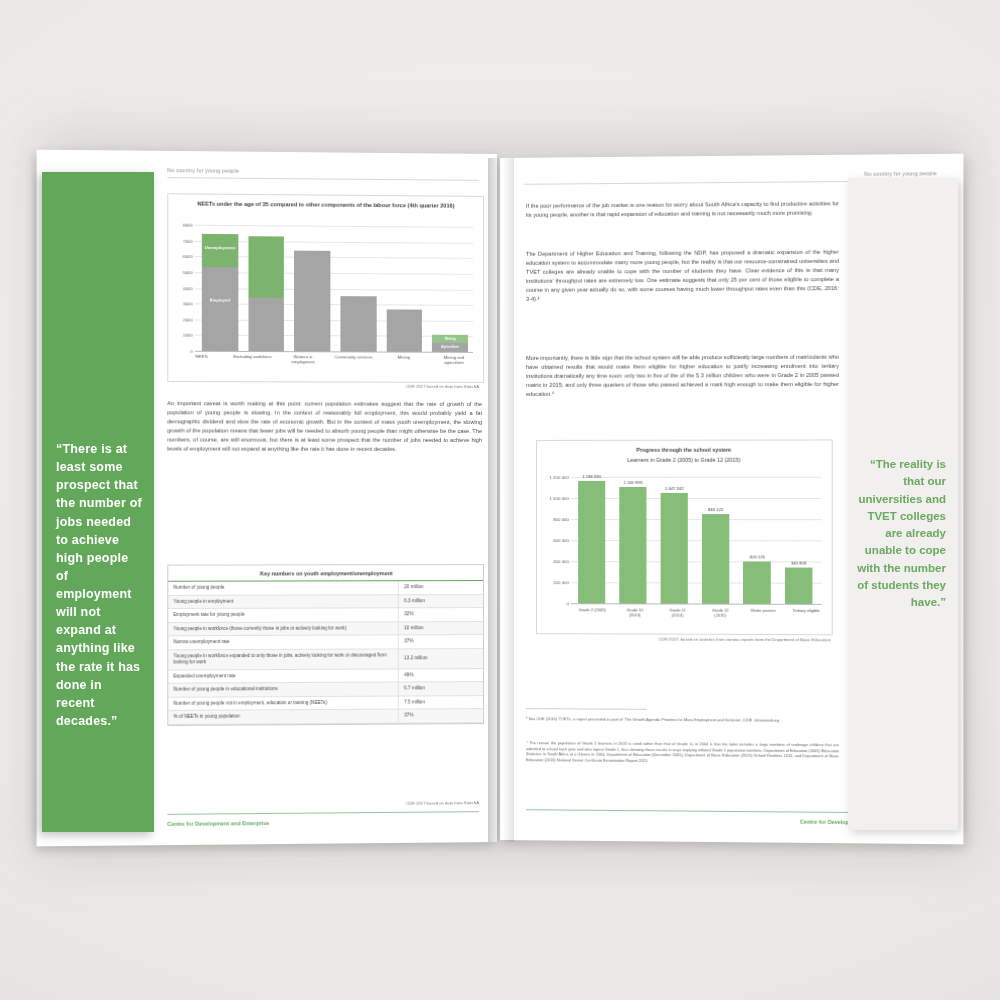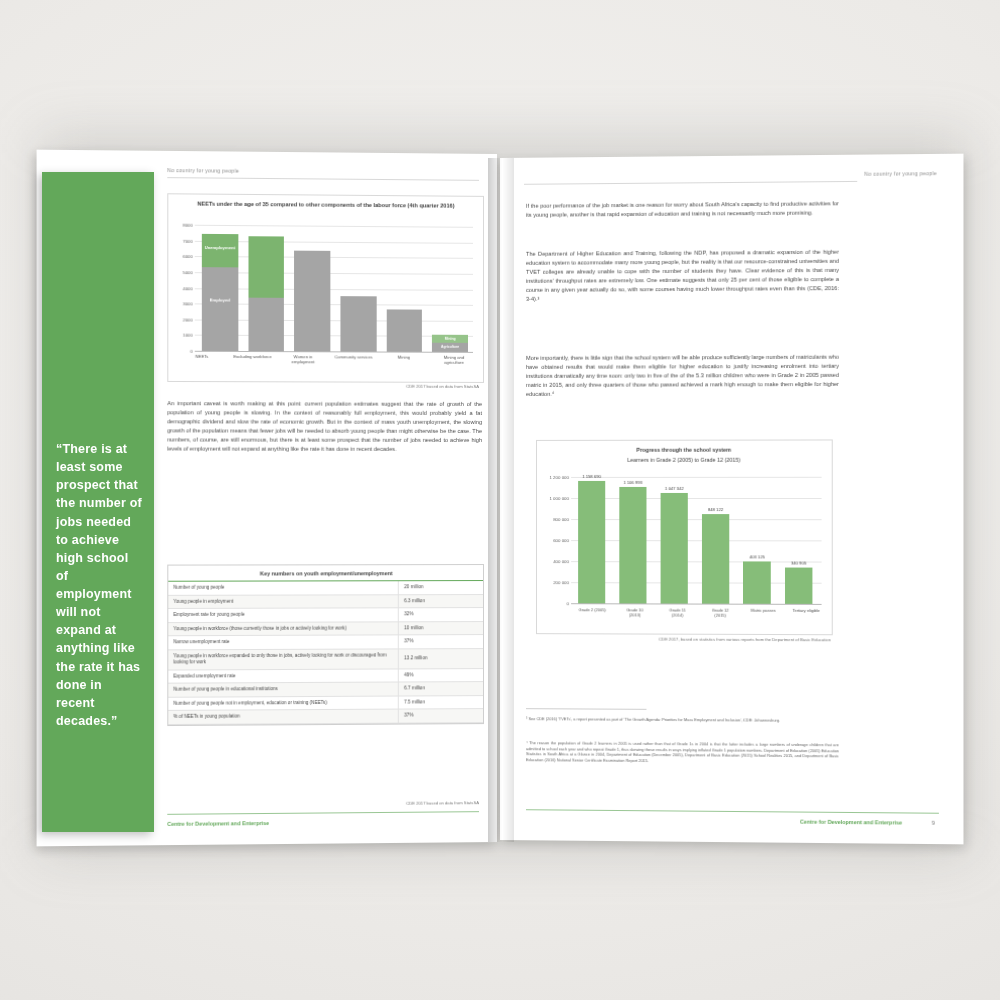--- a/index.html
+++ b/index.html
@@ -406,17 +406,20 @@
 
         <div class="footer-rule" style="left:26px;right:24px;"></div>
         <div class="footer" style="right:60px;">Centre for Development and Enterprise</div>
         <div class="folio" style="right:28px;">9</div>
       </div>
     </div>
 
     <div class="gutter"></div>
 
     <div class="flap-left">
-      <div class="quote">“There is at least some prospect that the number of jobs needed to achieve high school of employment will not expand at anything like the rate it has done in recent decades.”</div>
+      <div class="quote">“There is at least some prospect that the number of jobs needed to achieve high people of employment will not expand at anything like the rate it has done in recent decades.”</div>
+    </div>
+    <div class="flap-right">
+      <div class="quote">“The reality is that our universities and TVET colleges are already unable to cope with the number of students they have.”</div>
     </div>
 
   </div>
 </div>
 
 </body></html>

